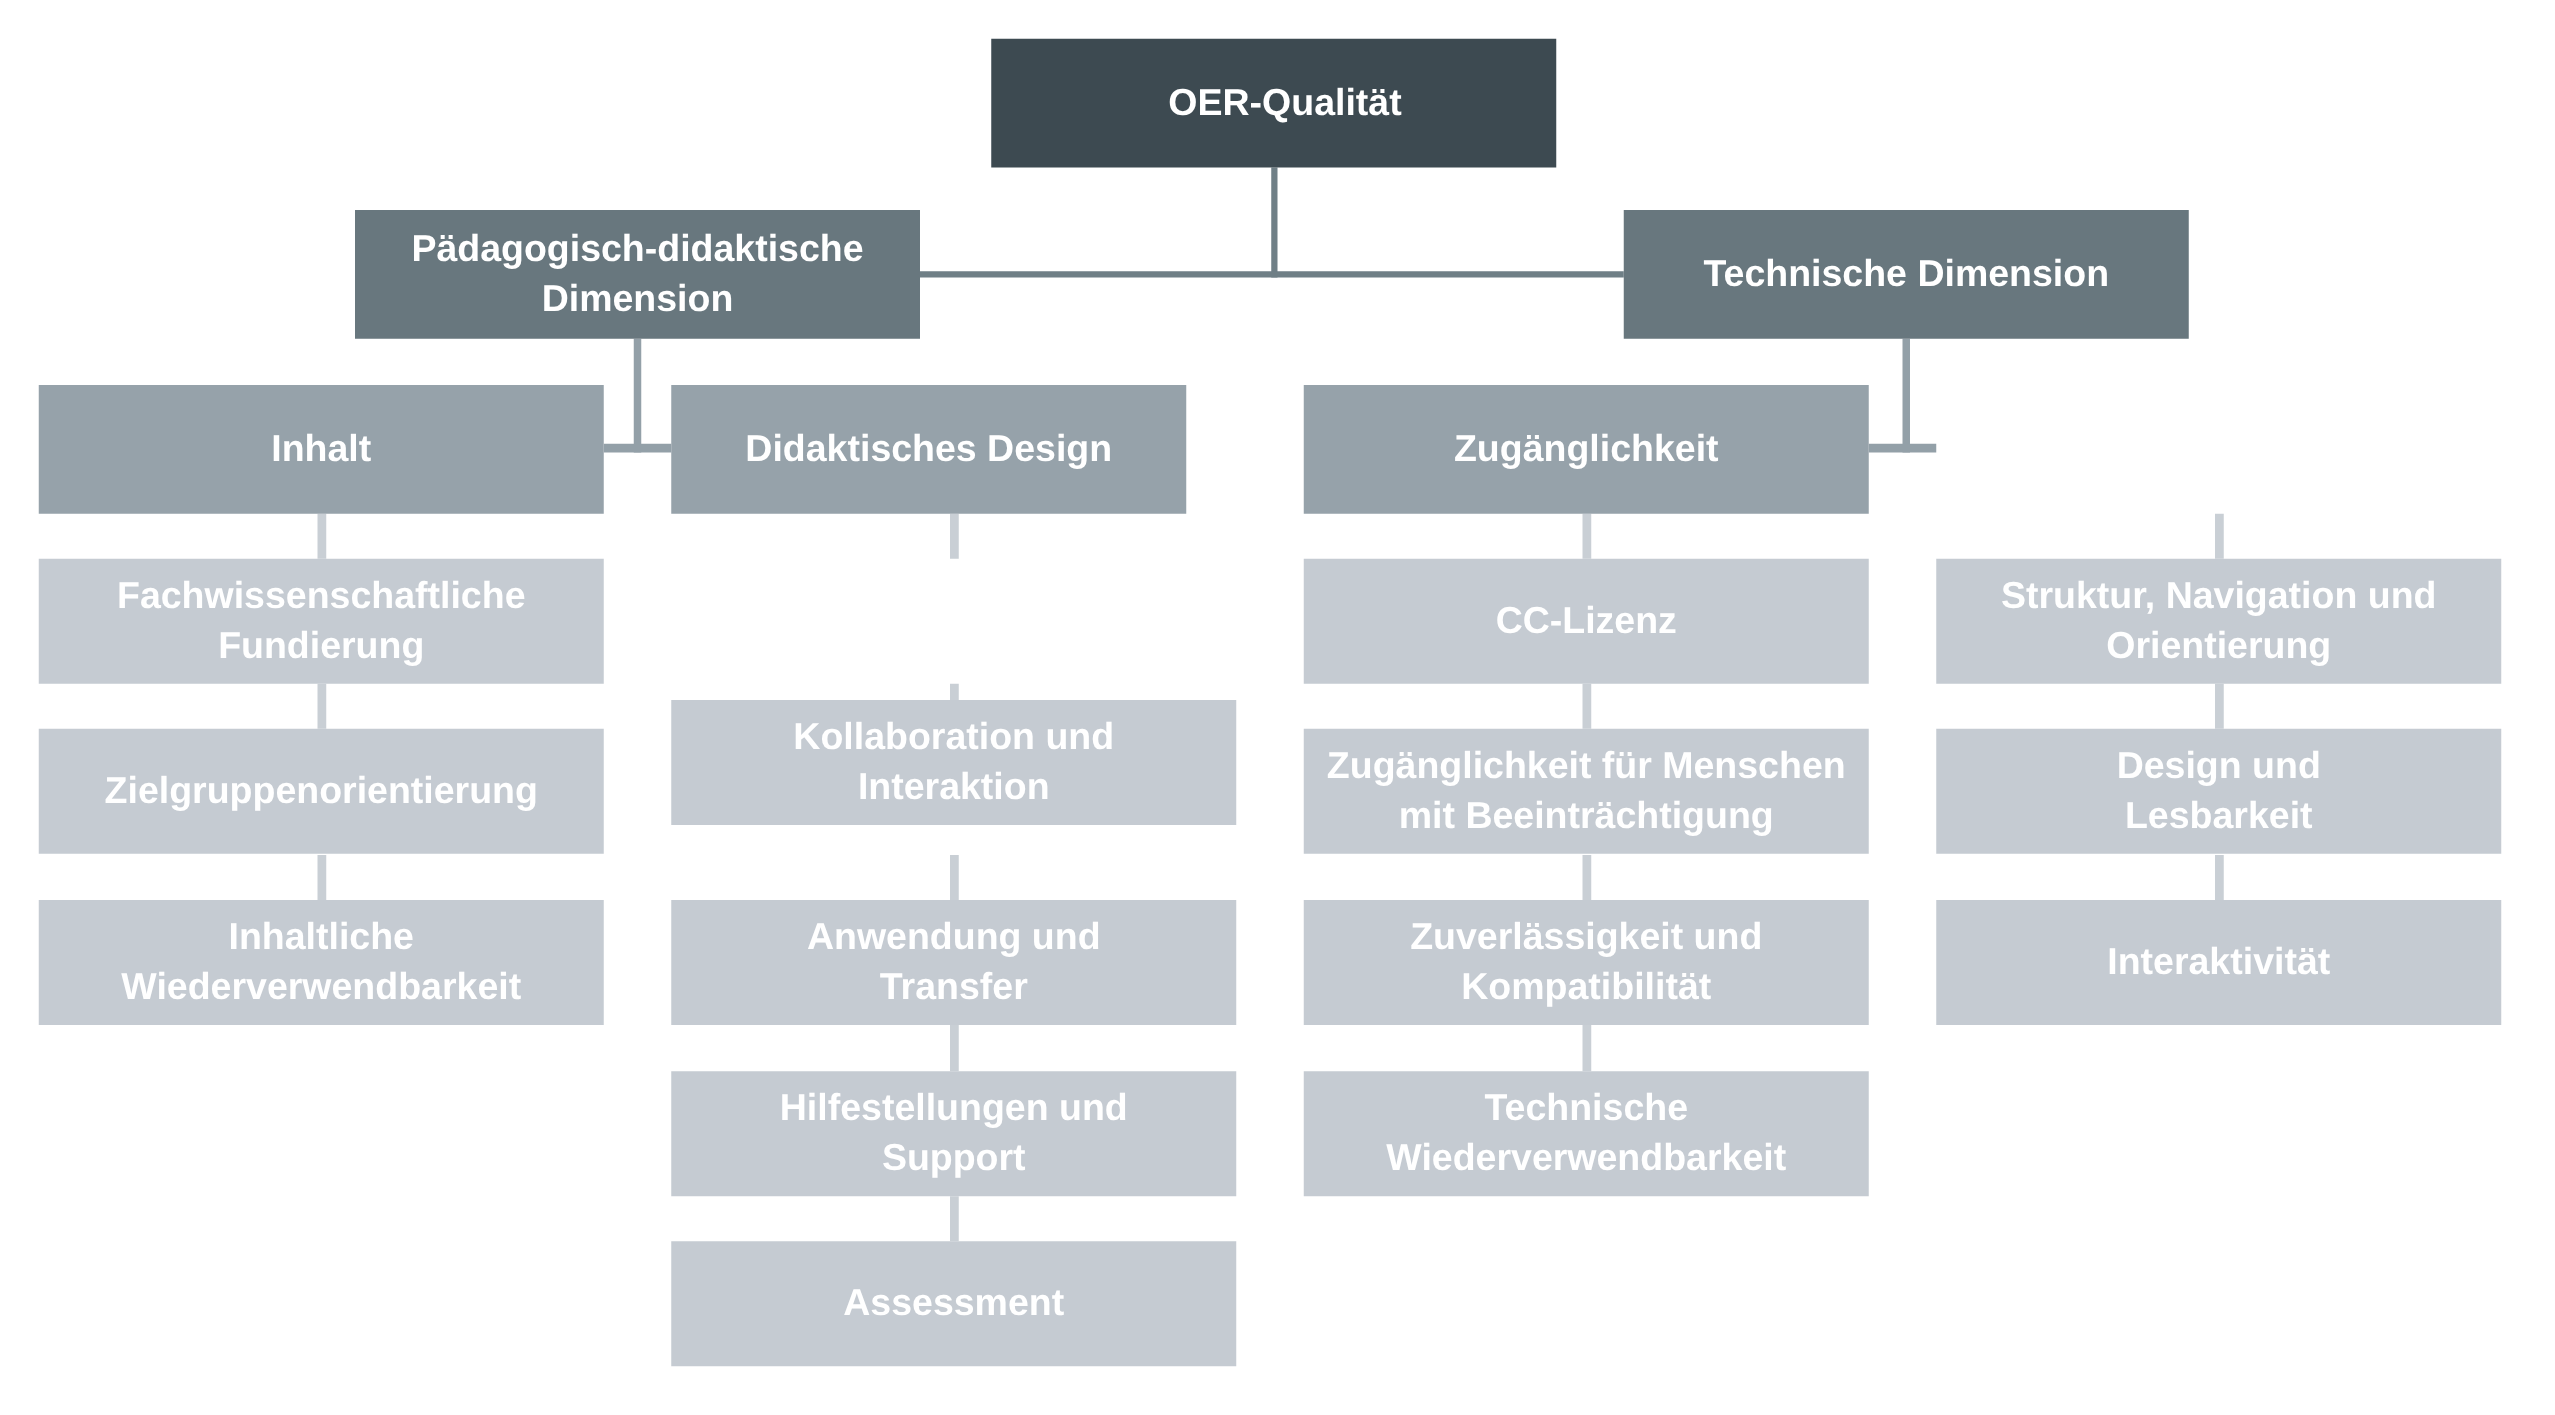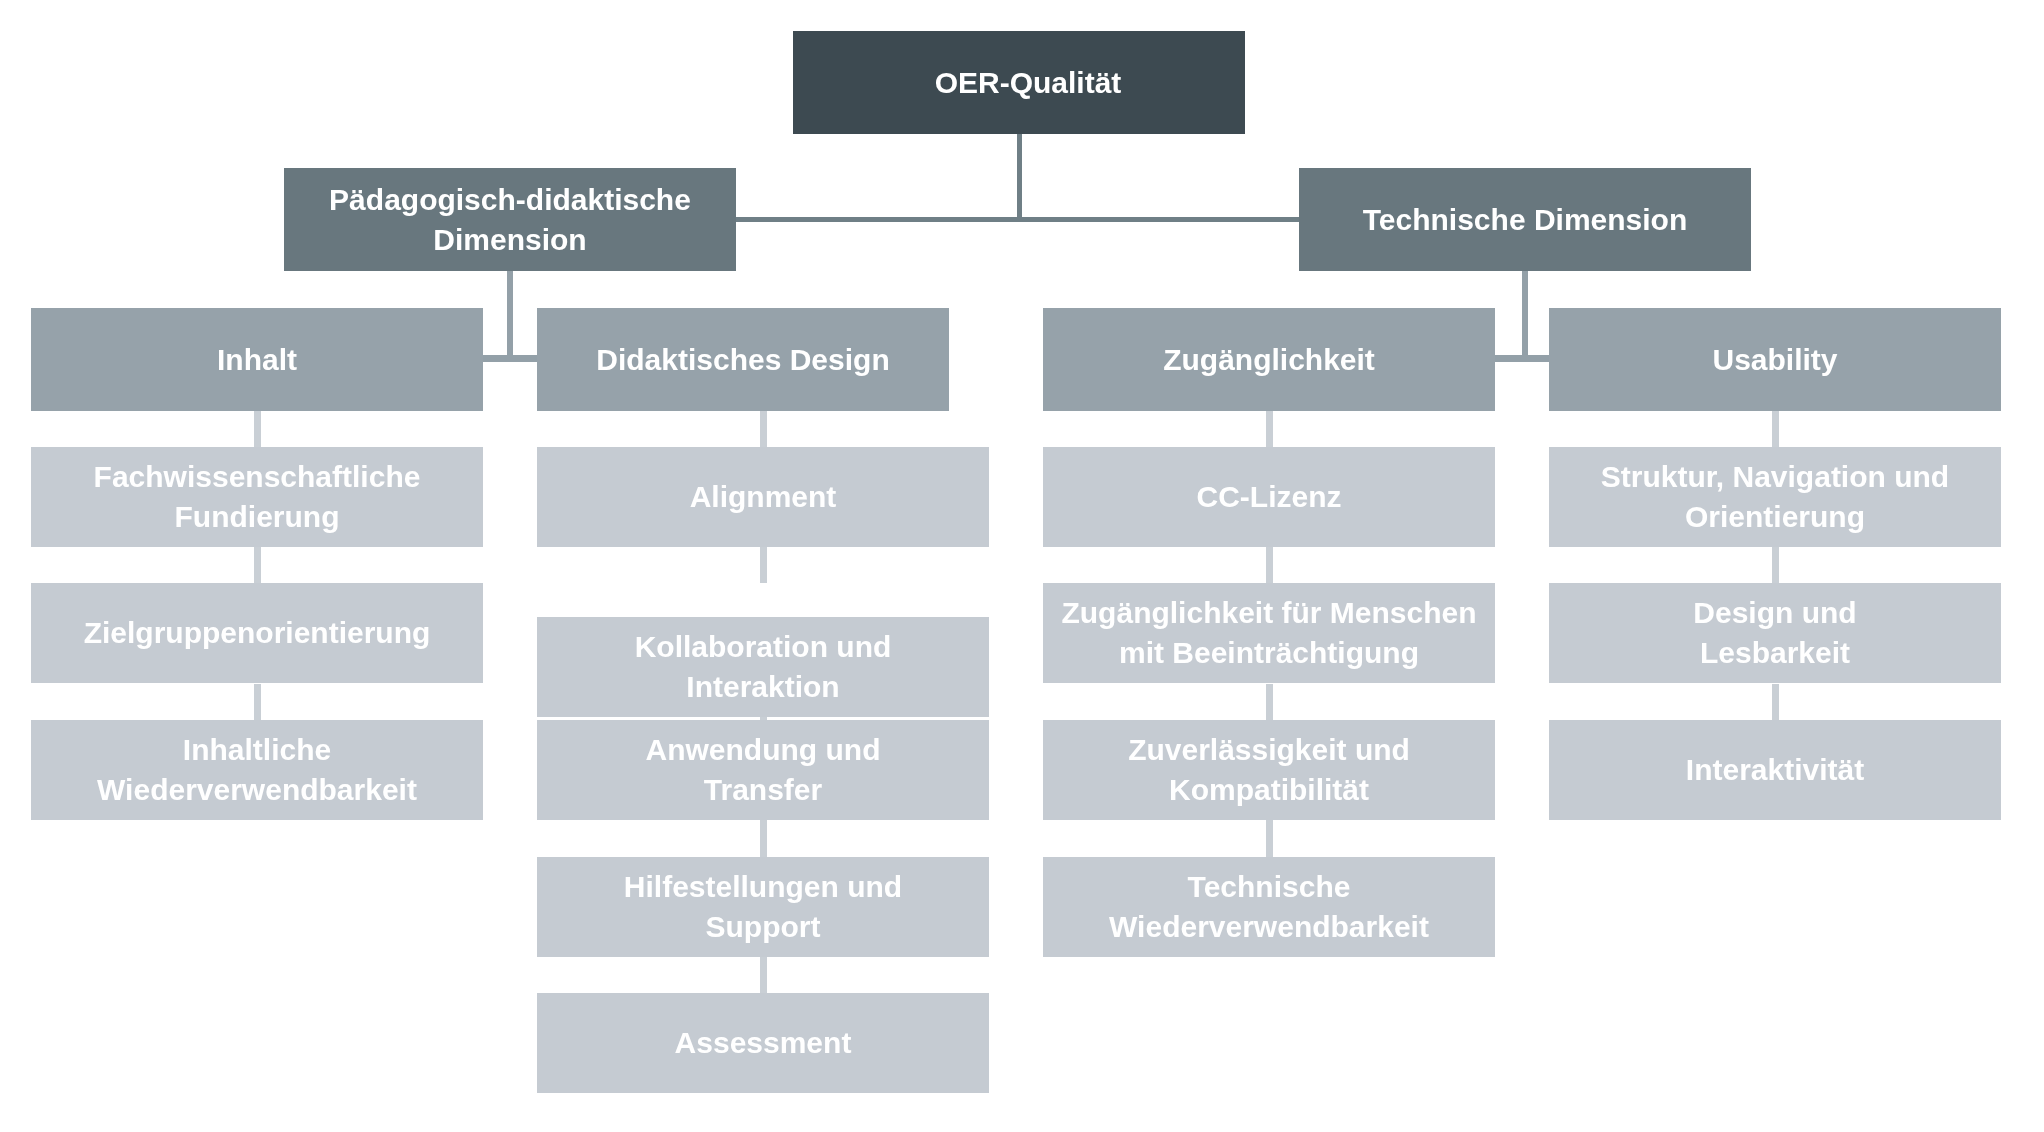--- a/index.html
+++ b/index.html
@@ -66,30 +66,28 @@
 
   <div class="box lv1" style="left:793px;top:31px;width:452px;height:103px">OER-Qualität</div>
 
   <div class="box lv2" style="left:284px;top:168px;width:452px;height:103px">Pädagogisch-didaktische
 Dimension</div>
   <div class="box lv2" style="left:1299px;top:168px;width:452px;height:103px">Technische Dimension</div>
 
   <div class="box lv3" style="left:31px;top:308px;width:452px;height:103px">Inhalt</div>
   <div class="box lv3" style="left:537px;top:308px;width:412px;height:103px">Didaktisches Design</div>
   <div class="box lv3" style="left:1043px;top:308px;width:452px;height:103px">Zugänglichkeit</div>
-  <div class="box lv3" style="left:1549px;top:308px;width:452px;height:103px">Usability</div>
 
   <div class="box lv4" style="left:31px;top:447px;width:452px;height:100px">Fachwissenschaftliche
 Fundierung</div>
   <div class="box lv4" style="left:31px;top:583px;width:452px;height:100px">Zielgruppenorientierung</div>
   <div class="box lv4" style="left:31px;top:720px;width:452px;height:100px">Inhaltliche
 Wiederverwendbarkeit</div>
 
-  <div class="box lv4" style="left:537px;top:447px;width:452px;height:100px">Alignment</div>
-  <div class="box lv4" style="left:537px;top:617px;width:452px;height:100px">Kollaboration und
+  <div class="box lv4" style="left:537px;top:560px;width:452px;height:100px">Kollaboration und
 Interaktion</div>
   <div class="box lv4" style="left:537px;top:720px;width:452px;height:100px">Anwendung und
 Transfer</div>
   <div class="box lv4" style="left:537px;top:857px;width:452px;height:100px">Hilfestellungen und
 Support</div>
   <div class="box lv4" style="left:537px;top:993px;width:452px;height:100px">Assessment</div>
 
   <div class="box lv4" style="left:1043px;top:447px;width:452px;height:100px">CC-Lizenz</div>
   <div class="box lv4" style="left:1043px;top:583px;width:452px;height:100px">Zugänglichkeit für Menschen
 mit Beeinträchtigung</div>

